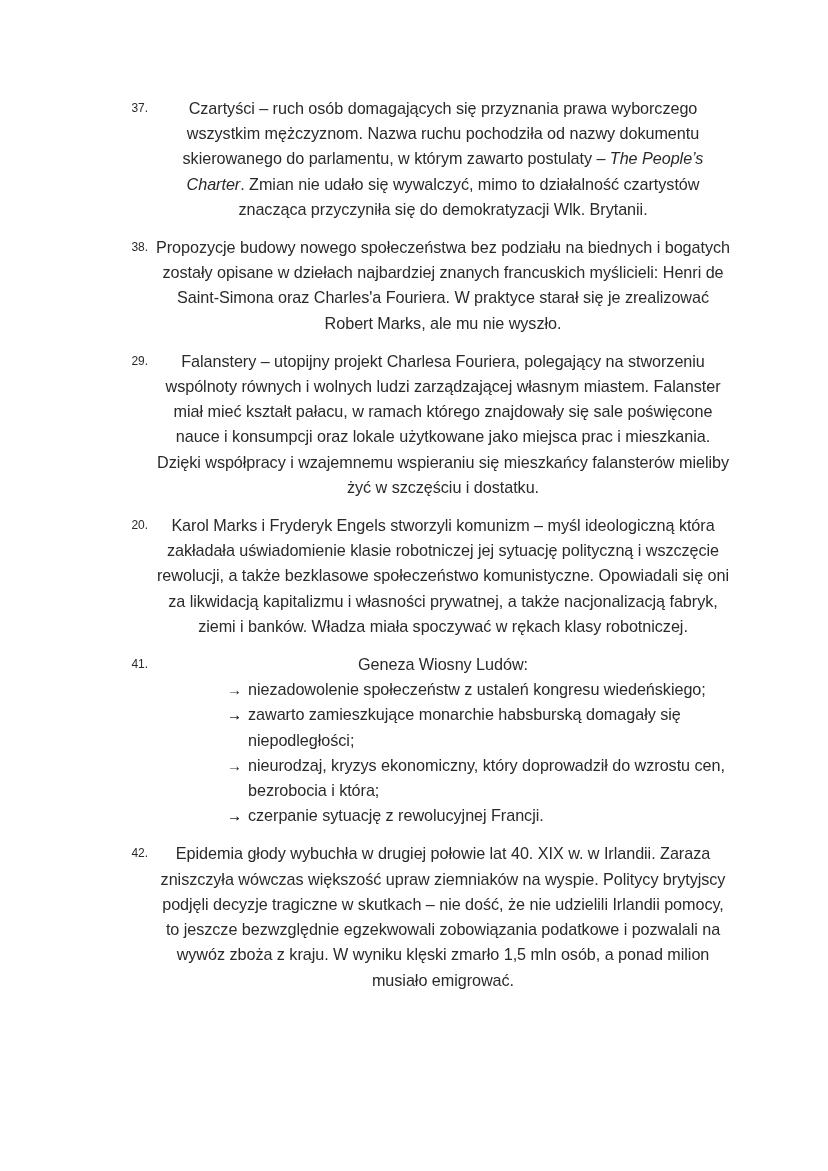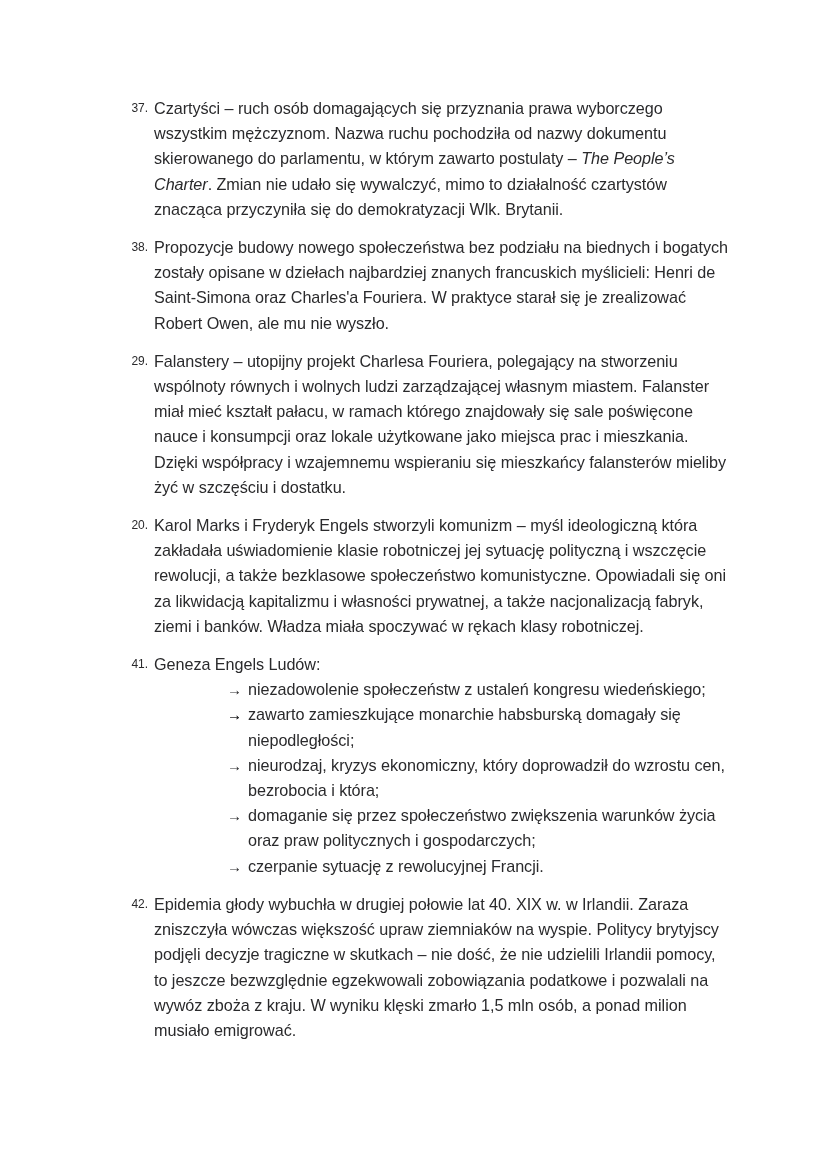--- a/index.html
+++ b/index.html
@@ -53,20 +53,21 @@
     top: 0;
     width: 30px;
     text-align: right;
     font-size: 12px;
     line-height: 25.2px;
     letter-spacing: -0.05px;
   }
 
   .note-body {
     display: block;
+    text-align: center;
   }
 
   .it {
     font-style: italic;
   }
 
   .sub-list {
     list-style: none;
     margin: 0;
     padding: 0;
@@ -94,39 +95,39 @@
 <body>
 
 <div class="page">
   <ol class="note-list" id="note-list">
       <li class="note-item">
         <span class="note-num">37.</span>
         <span class="note-body"><span>Czartyści – ruch osób domagających się przyznania prawa wyborczego wszystkim mężczyznom. Nazwa ruchu pochodziła od nazwy dokumentu skierowanego do parlamentu, w którym zawarto postulaty – </span><span class="it">The People’s Charter</span><span>. Zmian nie udało się wywalczyć, mimo to działalność czartystów znacząca przyczyniła się do demokratyzacji Wlk. Brytanii.</span></span>
       </li>
       <li class="note-item">
         <span class="note-num">38.</span>
-        <span class="note-body"><span>Propozycje budowy nowego społeczeństwa bez podziału na biednych i bogatych zostały opisane w dziełach najbardziej znanych francuskich myślicieli: Henri de Saint-Simona oraz Charles'a Fouriera. W praktyce starał się je zrealizować Robert Owen, ale mu nie wyszło.</span></span>
+        <span class="note-body"><span>Propozycje budowy nowego społeczeństwa bez podziału na biednych i bogatych zostały opisane w dziełach najbardziej znanych francuskich myślicieli: Henri de Saint-Simona oraz Charles'a Fouriera. W praktyce starał się je zrealizować Robert Marks, ale mu nie wyszło.</span></span>
       </li>
       <li class="note-item">
         <span class="note-num">29.</span>
         <span class="note-body"><span>Falanstery – utopijny projekt Charlesa Fouriera, polegający na stworzeniu wspólnoty równych i wolnych ludzi zarządzającej własnym miastem. Falanster miał mieć kształt pałacu, w ramach którego znajdowały się sale poświęcone nauce i konsumpcji oraz lokale użytkowane jako miejsca prac i mieszkania. Dzięki współpracy i wzajemnemu wspieraniu się mieszkańcy falansterów mieliby żyć w szczęściu i dostatku.</span></span>
       </li>
       <li class="note-item">
         <span class="note-num">20.</span>
         <span class="note-body"><span>Karol Marks i Fryderyk Engels stworzyli komunizm – myśl ideologiczną która zakładała uświadomienie klasie robotniczej jej sytuację polityczną i wszczęcie rewolucji, a także bezklasowe społeczeństwo komunistyczne. Opowiadali się oni za likwidacją kapitalizmu i własności prywatnej, a także nacjonalizacją fabryk, ziemi i banków. Władza miała spoczywać w rękach klasy robotniczej.</span></span>
       </li>
       <li class="note-item">
         <span class="note-num">41.</span>
-        <span class="note-body"><span>Geneza Engels Ludów:</span></span>
+        <span class="note-body"><span>Geneza Wiosny Ludów:</span></span>
         <ul class="sub-list">
           <li class="sub-item"><span class="sub-arrow">→</span><span>niezadowolenie społeczeństw z ustaleń kongresu wiedeńskiego;</span></li>
           <li class="sub-item"><span class="sub-arrow">→</span></li>
           <li class="sub-item"><span class="sub-arrow">→</span><span>zawarto zamieszkujące monarchie habsburską domagały się niepodległości;</span></li>
           <li class="sub-item"><span class="sub-arrow">→</span><span>nieurodzaj, kryzys ekonomiczny, który doprowadził do wzrostu cen, bezrobocia i która;</span></li>
-          <li class="sub-item"><span class="sub-arrow">→</span><span>domaganie się przez społeczeństwo zwiększenia warunków życia oraz praw politycznych i gospodarczych;</span></li>
+          <li class="sub-item"><span class="sub-arrow">→</span></li>
           <li class="sub-item"><span class="sub-arrow">→</span><span>czerpanie sytuację z rewolucyjnej Francji.</span></li>
         </ul>
       </li>
       <li class="note-item">
         <span class="note-num">42.</span>
         <span class="note-body"><span>Epidemia głody wybuchła w drugiej połowie lat 40. XIX w. w Irlandii. Zaraza zniszczyła wówczas większość upraw ziemniaków na wyspie. Politycy brytyjscy podjęli decyzje tragiczne w skutkach – nie dość, że nie udzielili Irlandii pomocy, to jeszcze bezwzględnie egzekwowali zobowiązania podatkowe i pozwalali na wywóz zboża z kraju. W wyniku klęski zmarło 1,5 mln osób, a ponad milion musiało emigrować.</span></span>
       </li>
     </ol>
 </div>
 

